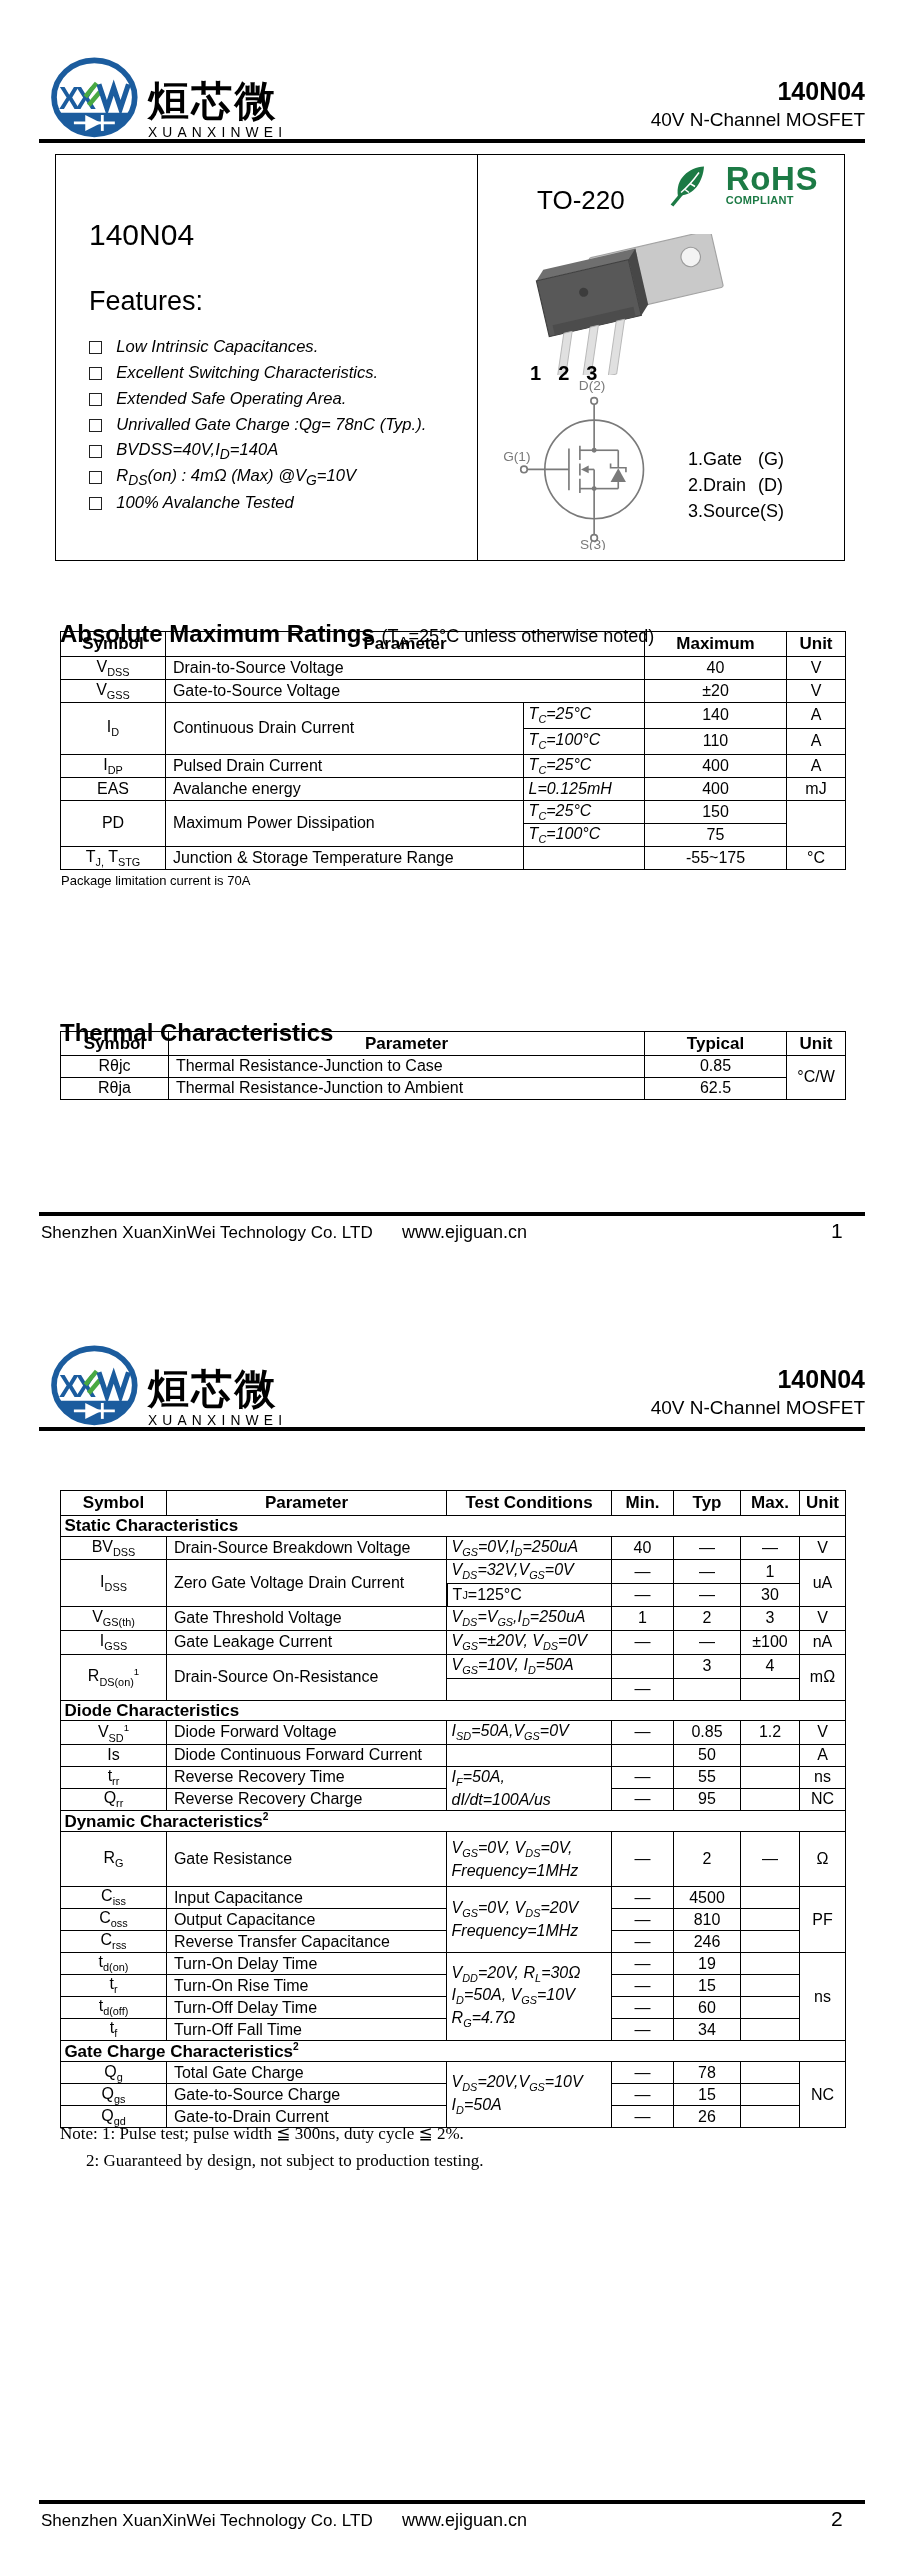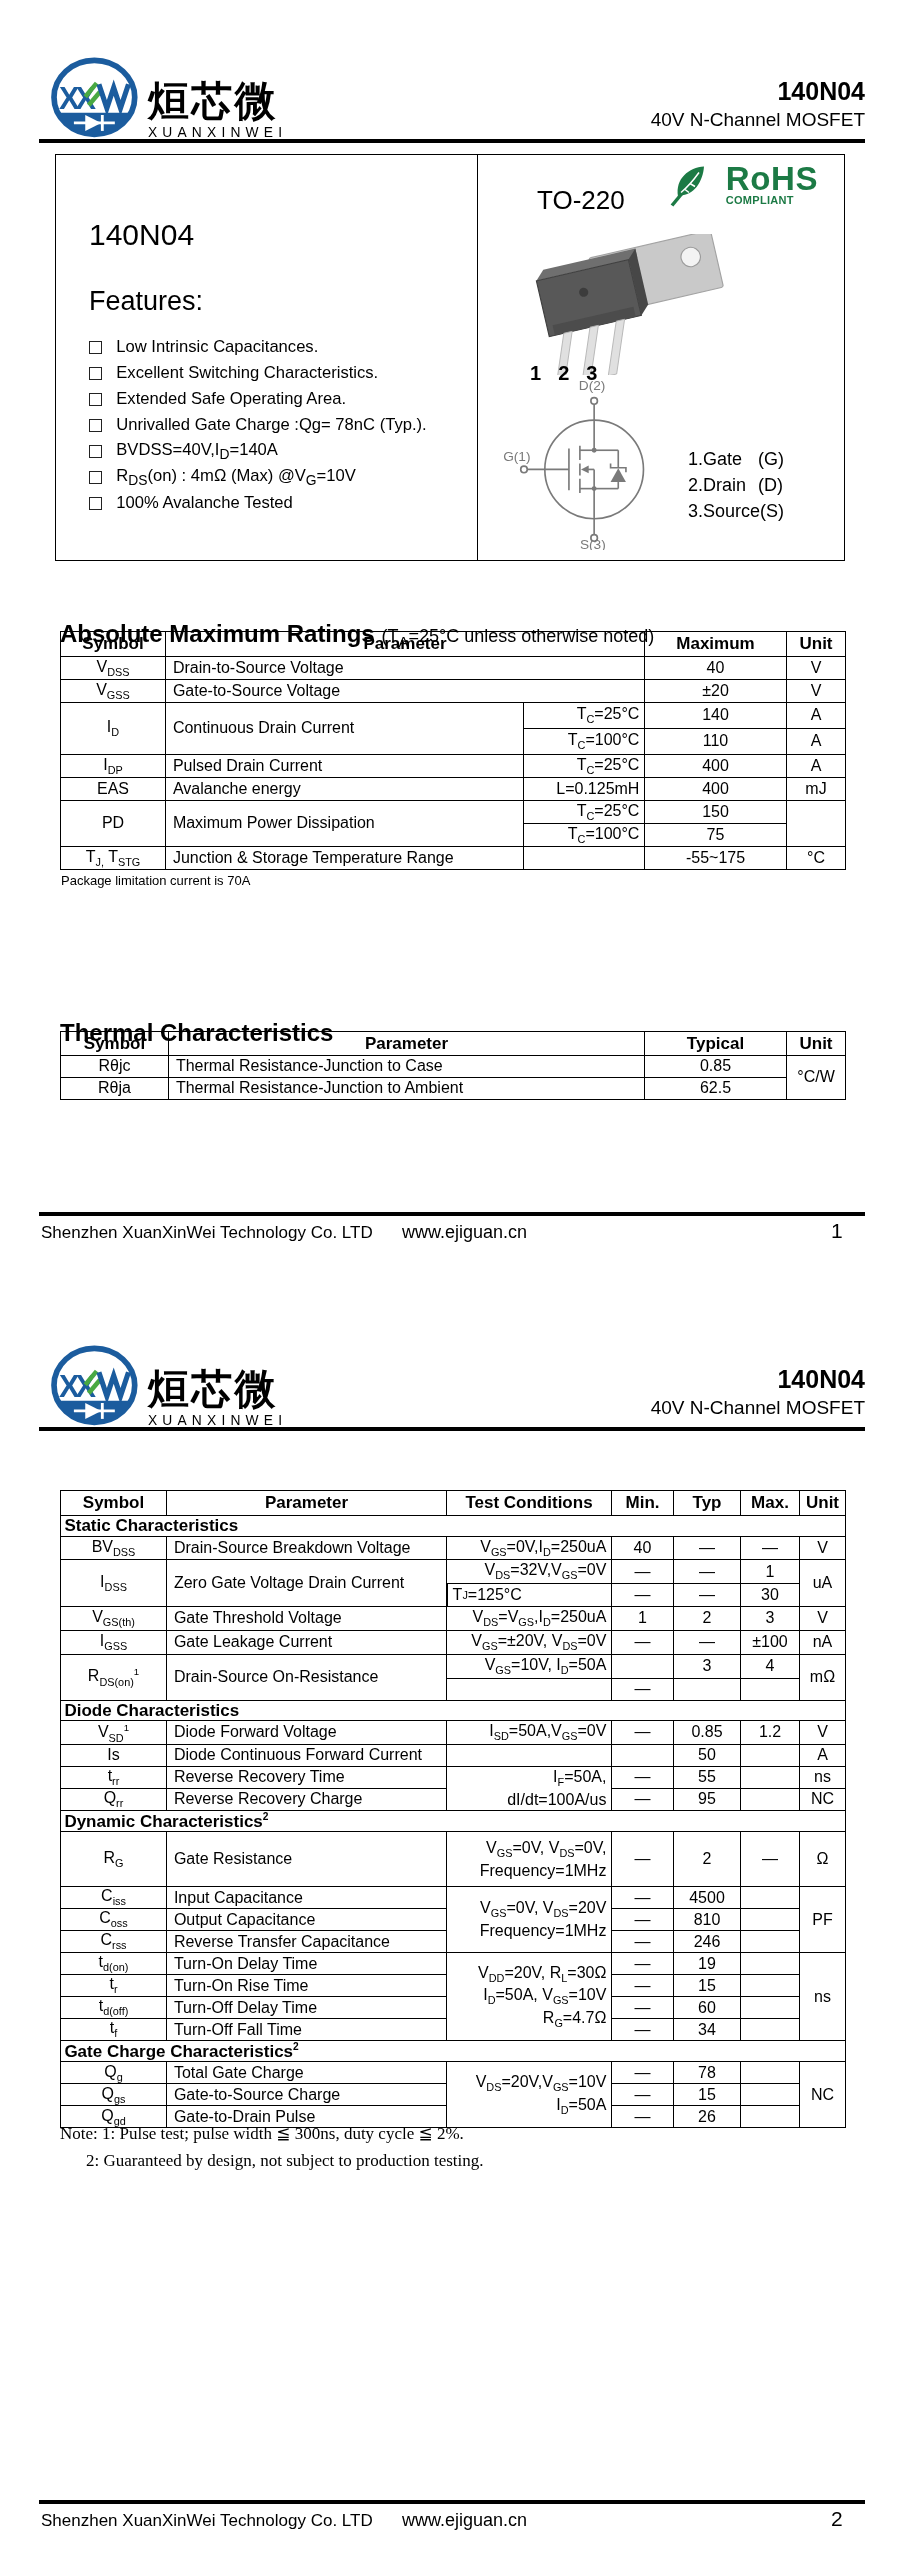--- a/index.html
+++ b/index.html
@@ -21,21 +21,21 @@
   .hr-sub  { font-size: 19px; margin-top: 4.6px; }
   .rule { position: absolute; left: 39px; width: 826px; height: 4px; background: #000; }
   .hdr-rule { top: 139px; }
 
   
   .features-box { position: absolute; top: 154px; left: 55px; width: 790px; height: 407px;
                   border: 1.7px solid #000; display: flex; }
   .fb-left { width: 422px; border-right: 1.7px solid #000; padding-left: 33px; }
   .fb-part  { margin-top: 63px; font-size: 30px; }
   .fb-title { margin-top: 34px; font-size: 27px; }
-  .feat-list { list-style: none; margin: 17px 0 5px 0; padding: 0; }
+  .feat-list { list-style: none; margin: 17px 0 5px 0; padding: 0; font-style: italic; }
   .feat-list li { display: flex; align-items: center; height: 26px; font-size: 16.6px; white-space: nowrap; }
   .cb { width: 13px; height: 13px; border: 1.1px solid #222; margin-right: 14.3px; flex: none; }
   .fb-right { position: relative; flex: 1; }
   .pkg-name { position: absolute; left: 59px; top: 30px; font-size: 26px; }
   .rohs { position: absolute; right: 26px; top: 8px; display: flex; gap: 20px; color: #1c7a45; }
   .rohs-t { font-size: 33px; font-weight: 800; line-height: 0.95; letter-spacing: 0.6px; }
   .rohs-s { font-size: 11px; font-weight: bold; letter-spacing: 0.3px; }
   .pkg-img  { position: absolute; left: 36px; top: 79px; }
   .pin-nums { position: absolute; left: 52px; top: 207px; font-size: 20px; font-weight: bold; display: flex; gap: 17px; }
   .mos-sym  { position: absolute; left: 24px; top: 224px; }
@@ -47,21 +47,21 @@
   
   .sec-title { position: absolute; left: 60px; font-size: 24px; font-weight: bold; white-space: nowrap; }
   .sec-title .note { font-size: 18px; font-weight: normal; }
   table.tbl { position: absolute; left: 60px; border-collapse: collapse; table-layout: fixed;
               border: 1.7px solid #000; }
   .tbl th, .tbl td { border: 1.1px solid #000; padding: 0 4.6px; text-align: center;
                      font-size: 16px; line-height: 1.15; overflow: hidden; }
   .tbl th { font-size: 17px; font-weight: bold; height: 25px; }
   .tbl td { height: 23px; }
   .tbl .pl   { text-align: left; padding-left: 6.9px; }
-  .tbl .cond { text-align: right; padding-left: 4.6px; }
+  .tbl .cond { text-align: left; padding-left: 4.6px; font-style: italic; }
   .tbl tr.grp > td { border-top: 1.7px solid #000; }
   .tbl th { border-bottom: 1.7px solid #000; }
   .sym sub, .tbl sub { font-size: 68%; }
   sup { font-size: 60%; }
 
   #amr-title { top: 600px; }
   .amr-tbl { top: 631px; width: 785px; }
   .amr-tbl tr.tall td { height: 26px; }
   .amr-foot { position: absolute; left: 61px; top: 873px; font-size: 13px; }
 
@@ -593,21 +593,21 @@
     </tr>
     <tr>
       <td class="sym">Q<sub>gs</sub></td>
       <td class="pl">Gate-to-Source Charge</td>
       <td>—</td>
       <td>15</td>
       <td></td>
     </tr>
     <tr>
       <td class="sym">Q<sub>gd</sub></td>
-      <td class="pl">Gate-to-Drain Pulse</td>
+      <td class="pl">Gate-to-Drain Current</td>
       <td>—</td>
       <td>26</td>
       <td></td>
     </tr>
   </tbody>
     </table>
 
   <div class="ec-notes">
     <div class="n1">Note: 1: Pulse test; pulse width ≦ 300ns, duty cycle ≦ 2%.</div>
     <div class="n2">2: Guaranteed by design, not subject to production testing.</div>

